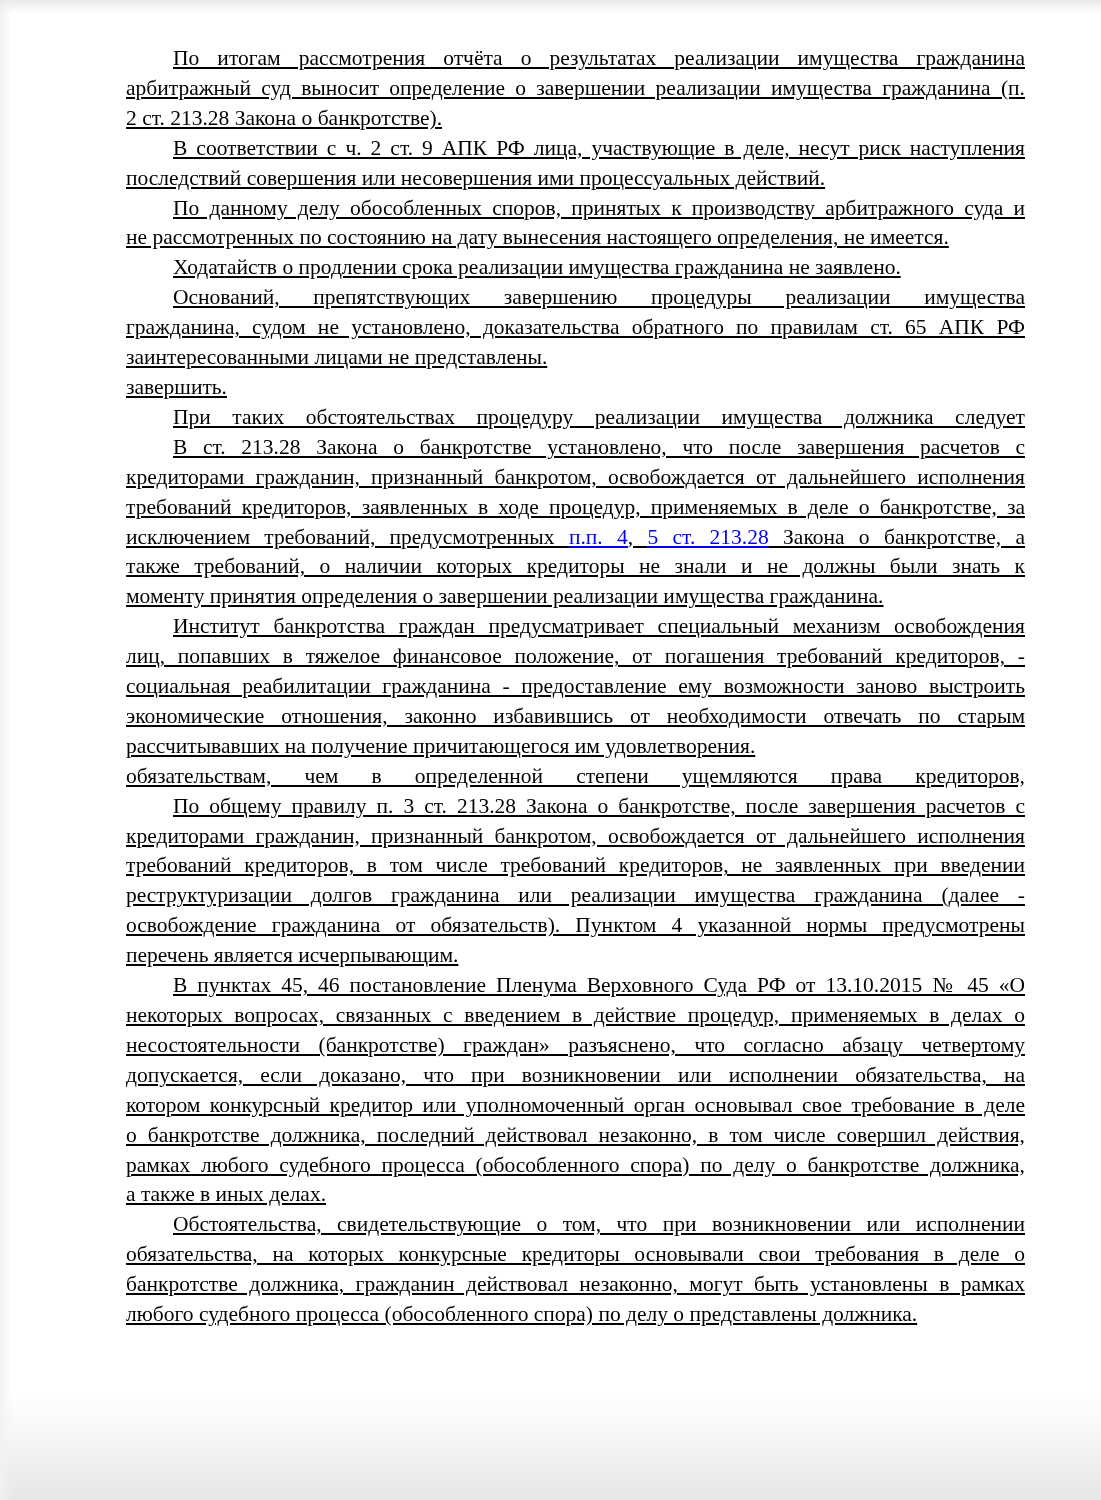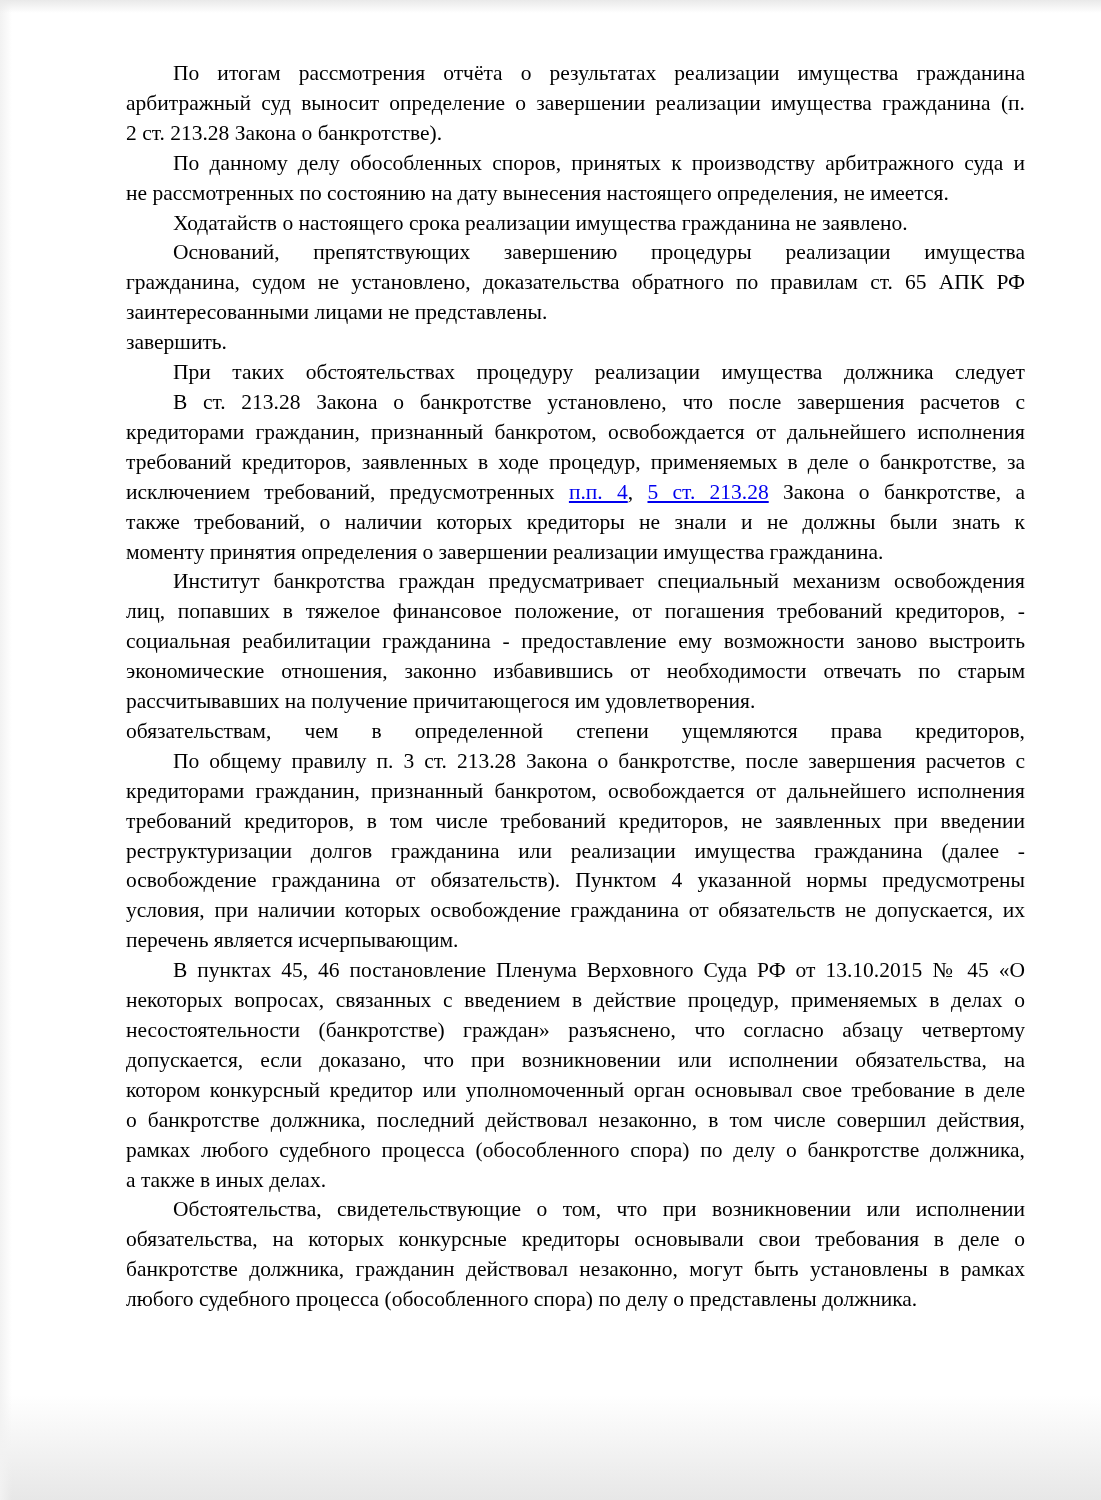--- a/index.html
+++ b/index.html
@@ -15,26 +15,27 @@
     background-color: #ffffff;
     
     background-image:
       linear-gradient(180deg, #e9e9e9 0px, rgba(255,255,255,0) 13px),
       linear-gradient(90deg, #f2f2f2 0px, rgba(255,255,255,0) 12px),
       linear-gradient(180deg, rgba(233,233,233,0) 1395px, #e7e7e7 1500px);
   }
   .doc-content {
     position: absolute;
     left: 126px;
-    top: 59px;
+    top: 44px;
     width: 899px;
     font-family: "Liberation Serif", "DejaVu Serif", serif;
     font-size: 21.5px;
     line-height: 29.9px;
     color: #000000;
+    text-decoration: underline;
   }
   .paragraph { margin: 0; }
   .line {
     text-align: justify;
     text-align-last: justify;
     text-justify: inter-word;
     white-space: normal;
   }
   .line.first { text-indent: 47px; }
   .line.last { text-align-last: left; }
@@ -48,25 +49,29 @@
 <body>
 
 <div class="page">
   <div class="doc-content">
       <div class="paragraph">
         <div class="line first"><span>По итогам рассмотрения отчёта о результатах реализации имущества гражданина</span></div>
         <div class="line"><span>арбитражный суд выносит определение о завершении реализации имущества гражданина (п.</span></div>
         <div class="line last"><span>2 ст. 213.28 Закона о банкротстве).</span></div>
       </div>
       <div class="paragraph">
+        <div class="line first"><span>В соответствии с ч. 2 ст. 9 АПК РФ лица, участвующие в деле, несут риск наступления</span></div>
+        <div class="line last"><span>последствий совершения или несовершения ими процессуальных действий.</span></div>
+      </div>
+      <div class="paragraph">
         <div class="line first"><span>По данному делу обособленных споров, принятых к производству арбитражного суда и</span></div>
         <div class="line last"><span>не рассмотренных  по состоянию на дату вынесения настоящего определения, не имеется.</span></div>
       </div>
       <div class="paragraph">
-        <div class="line first last"><span>Ходатайств о настоящего срока реализации имущества гражданина не заявлено.</span></div>
+        <div class="line first last"><span>Ходатайств о продлении срока реализации имущества гражданина не заявлено.</span></div>
       </div>
       <div class="paragraph">
         <div class="line first"><span>Оснований, препятствующих завершению процедуры реализации имущества</span></div>
         <div class="line"><span>гражданина,  судом не установлено, доказательства обратного по правилам ст. 65 АПК РФ</span></div>
         <div class="line last"><span>заинтересованными лицами не представлены.</span></div>
       </div>
       <div class="paragraph">
         <div class="line last"><span>завершить.</span></div>
         <div class="line first"><span>При таких обстоятельствах процедуру реализации имущества должника следует</span></div>
       </div>
@@ -85,21 +90,20 @@
         <div class="line"><span>экономические отношения, законно избавившись от необходимости отвечать по старым</span></div>
         <div class="line last"><span>рассчитывавших на получение причитающегося  им удовлетворения.</span></div>
         <div class="line"><span>обязательствам, чем в определенной степени ущемляются права кредиторов,</span></div>
       </div>
       <div class="paragraph">
         <div class="line first"><span>По общему правилу п. 3 ст. 213.28 Закона о банкротстве, после завершения расчетов с</span></div>
         <div class="line"><span>кредиторами гражданин, признанный банкротом, освобождается от дальнейшего исполнения</span></div>
         <div class="line"><span>требований кредиторов, в том числе требований кредиторов, не заявленных при введении</span></div>
         <div class="line"><span>реструктуризации долгов гражданина или реализации имущества гражданина (далее -</span></div>
         <div class="line"><span>освобождение гражданина от обязательств). Пунктом 4 указанной нормы предусмотрены</span></div>
-        <div class="line"><span>условия, при наличии которых освобождение гражданина от обязательств не допускается, их</span></div>
         <div class="line last"><span>перечень является исчерпывающим.</span></div>
       </div>
       <div class="paragraph">
         <div class="line first"><span>В пунктах 45, 46 постановление Пленума Верховного Суда РФ от 13.10.2015 № 45 «О</span></div>
         <div class="line"><span>некоторых вопросах, связанных с введением в действие процедур, применяемых в делах о</span></div>
         <div class="line"><span>несостоятельности (банкротстве) граждан» разъяснено, что согласно абзацу четвертому</span></div>
         <div class="line"><span>допускается, если доказано, что при возникновении или исполнении обязательства, на</span></div>
         <div class="line"><span>котором конкурсный кредитор или уполномоченный орган основывал свое требование в деле</span></div>
         <div class="line"><span>о банкротстве должника, последний действовал незаконно, в том числе совершил действия,</span></div>
         <div class="line"><span>рамках любого судебного процесса (обособленного спора) по делу о банкротстве должника,</span></div>

